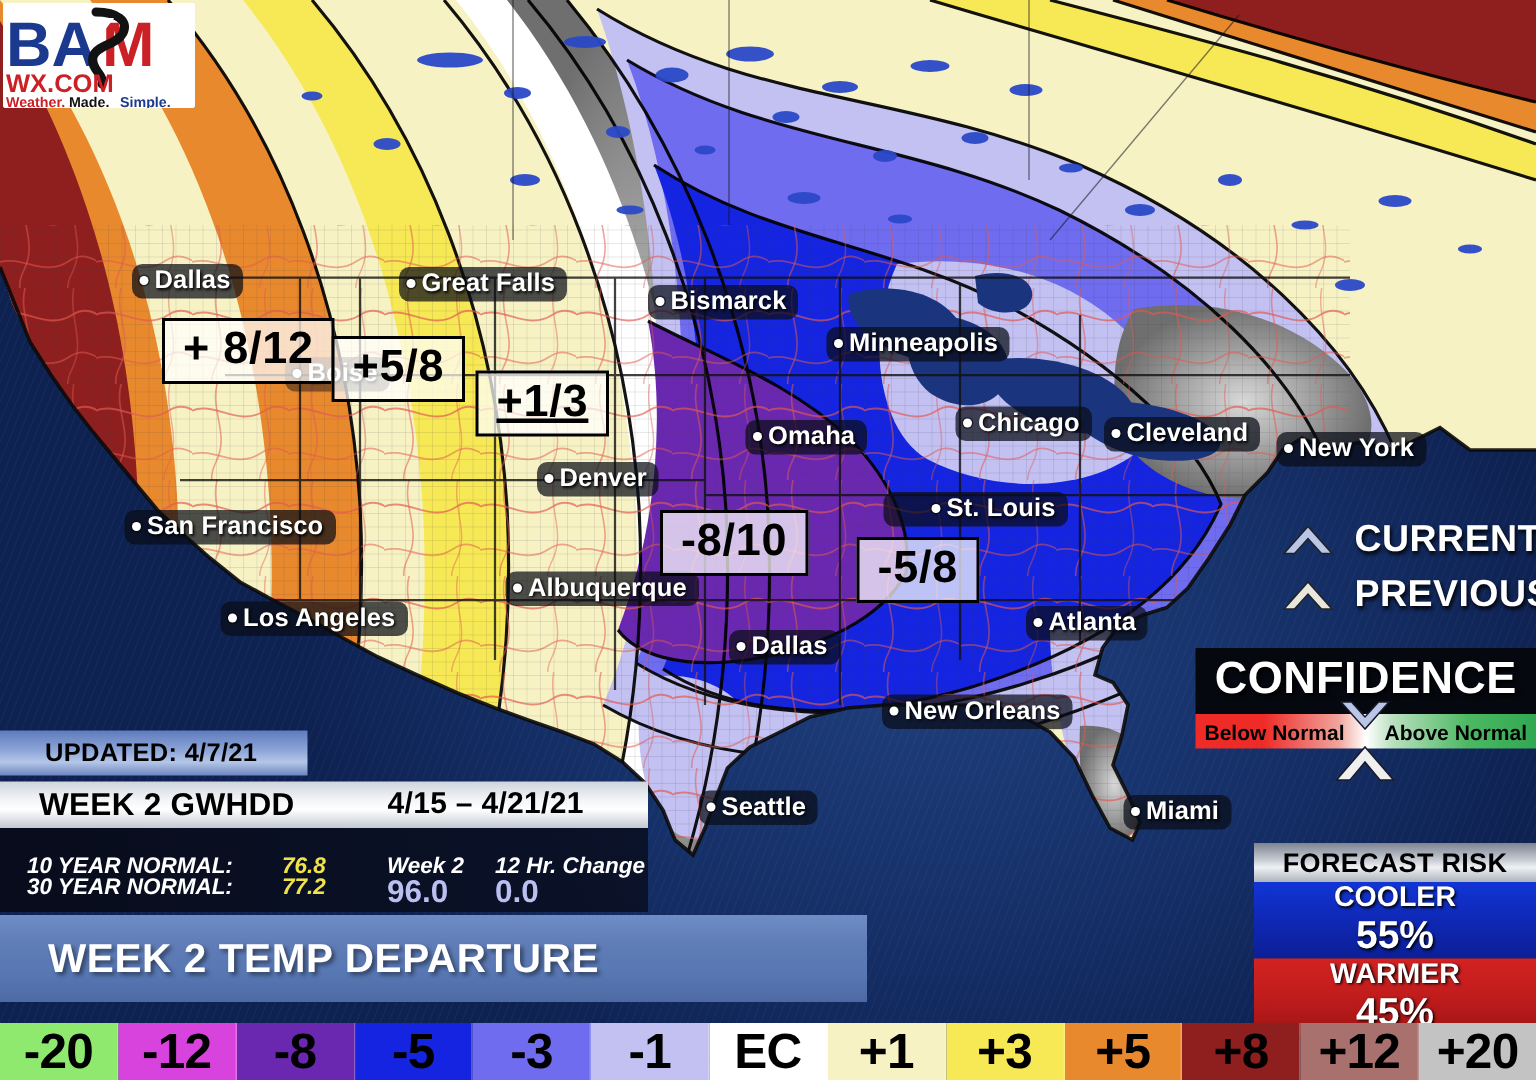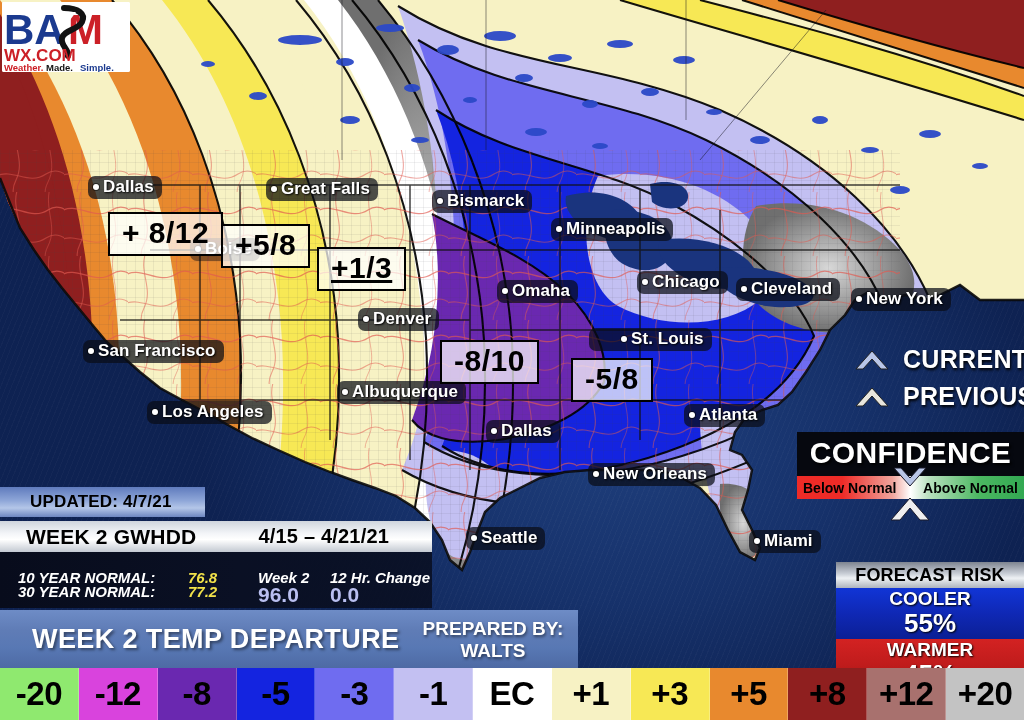--- a/index.html
+++ b/index.html
@@ -182,20 +182,21 @@
     text-align: center; color: #fff; line-height: 22px;
     text-shadow: 1px 2px 3px rgba(0,0,0,.5);
   }
   .prepared .p1 { font-size: 19px; font-weight: 700; }
   .prepared .p2 { font-size: 19px; font-weight: 700; }
 
   
   .scale {
     position: absolute; left: 0; bottom: 0; width: 1024px; height: 52px;
     display: flex;
+    align-items: flex-end;
   }
   .scale-cell {
     flex: 1;
     display: flex; align-items: center; justify-content: center;
     font-size: 33px; font-weight: 700;
     border-right: 1px solid rgba(255,255,255,.25);
     letter-spacing: -.5px;
   }
   .scale-cell:last-child { border-right: none; }
 </style>
@@ -566,24 +567,20 @@
     <div class="gw-row r2">
       <span class="gw-cell lab">30 YEAR NORMAL:</span>
       <span class="gw-cell num">77.2</span>
       <span class="gw-cell mid gw-big">96.0</span>
       <span class="gw-cell right gw-big">0.0</span>
     </div>
   </div>
 
   <div class="title-bar">
     <span class="main">WEEK 2 TEMP DEPARTURE</span>
-    <div class="prepared">
-      <div class="p1">PREPARED BY:</div>
-      <div class="p2">WALTS</div>
-    </div>
   </div>
 
   <div class="scale">
       <div class="scale-cell" style="background: rgb(143, 233, 111); color: rgb(0, 0, 0);">-20</div>
       <div class="scale-cell" style="background: rgb(217, 67, 221); color: rgb(0, 0, 0);">-12</div>
       <div class="scale-cell" style="background: rgb(106, 40, 176); color: rgb(0, 0, 0);">-8</div>
       <div class="scale-cell" style="background: rgb(20, 36, 224); color: rgb(0, 0, 0);">-5</div>
       <div class="scale-cell" style="background: rgb(111, 108, 240); color: rgb(0, 0, 0);">-3</div>
       <div class="scale-cell" style="background: rgb(195, 192, 242); color: rgb(0, 0, 0);">-1</div>
       <div class="scale-cell" style="background: rgb(255, 255, 255); color: rgb(0, 0, 0);">EC</div>

